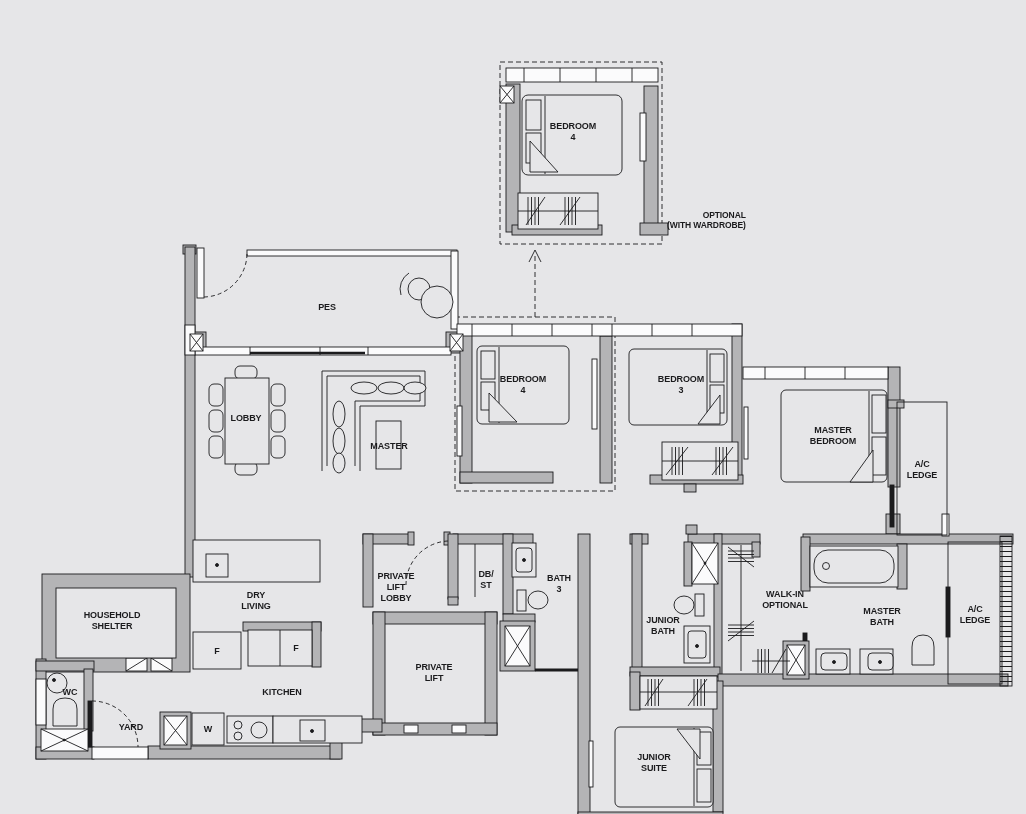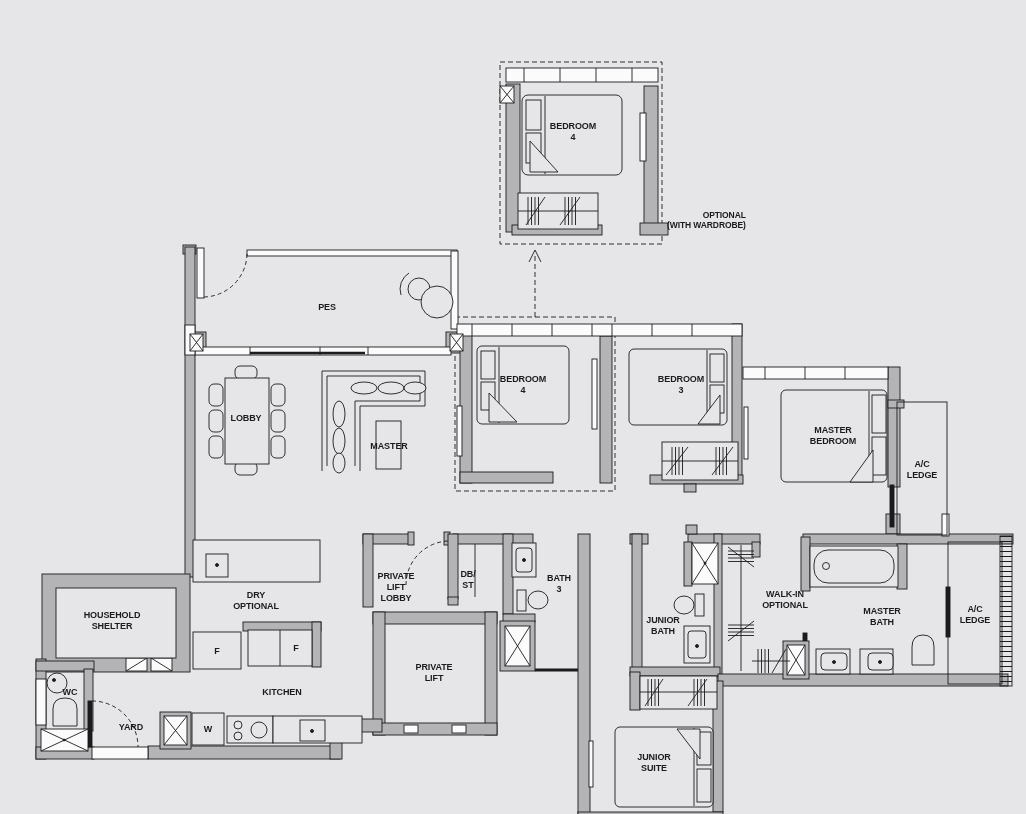--- a/index.html
+++ b/index.html
@@ -454,25 +454,25 @@
 4</div>
 <div class="lbl" style="left:681px;top:356px">BEDROOM
 3</div>
 <div class="lbl" style="left:833px;top:407px">MASTER
 BEDROOM</div>
 <div class="lbl" style="left:922px;top:441px">A/C
 LEDGE</div>
 <div class="lbl" style="left:112px;top:592px">HOUSEHOLD
 SHELTER</div>
 <div class="lbl" style="left:256px;top:572px">DRY
-OPTIONAL</div>
+LIVING</div>
 <div class="lbl" style="left:396px;top:558px">PRIVATE
 LIFT
 LOBBY</div>
-<div class="lbl" style="left:468px;top:551px">DB/
+<div class="lbl" style="left:486px;top:551px">DB/
 ST</div>
 <div class="lbl" style="left:559px;top:555px">BATH
 3</div>
 <div class="lbl" style="left:663px;top:597px">JUNIOR
 BATH</div>
 <div class="lbl" style="left:785px;top:571px">WALK-IN
 OPTIONAL</div>
 <div class="lbl" style="left:882px;top:588px">MASTER
 BATH</div>
 <div class="lbl" style="left:975px;top:586px">A/C

